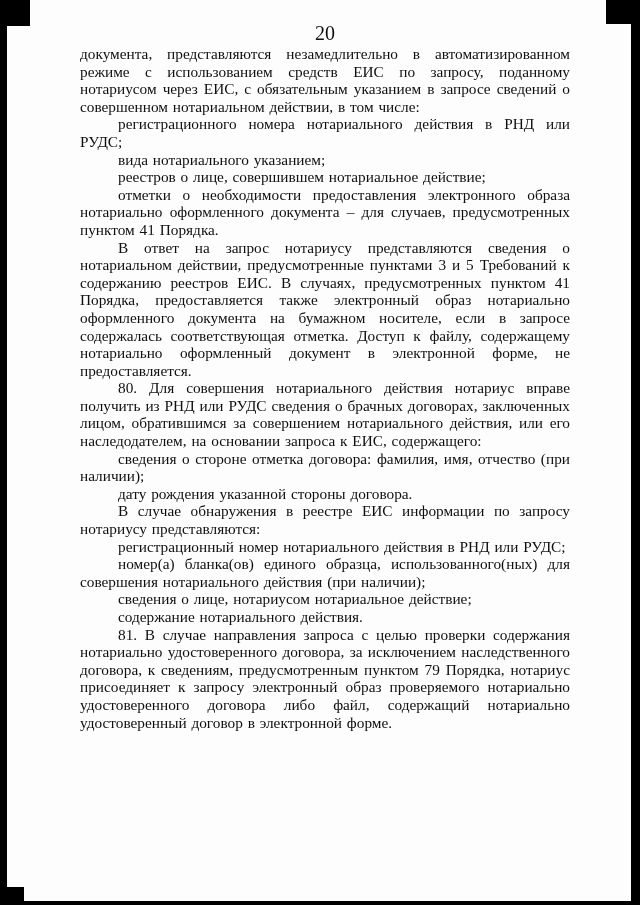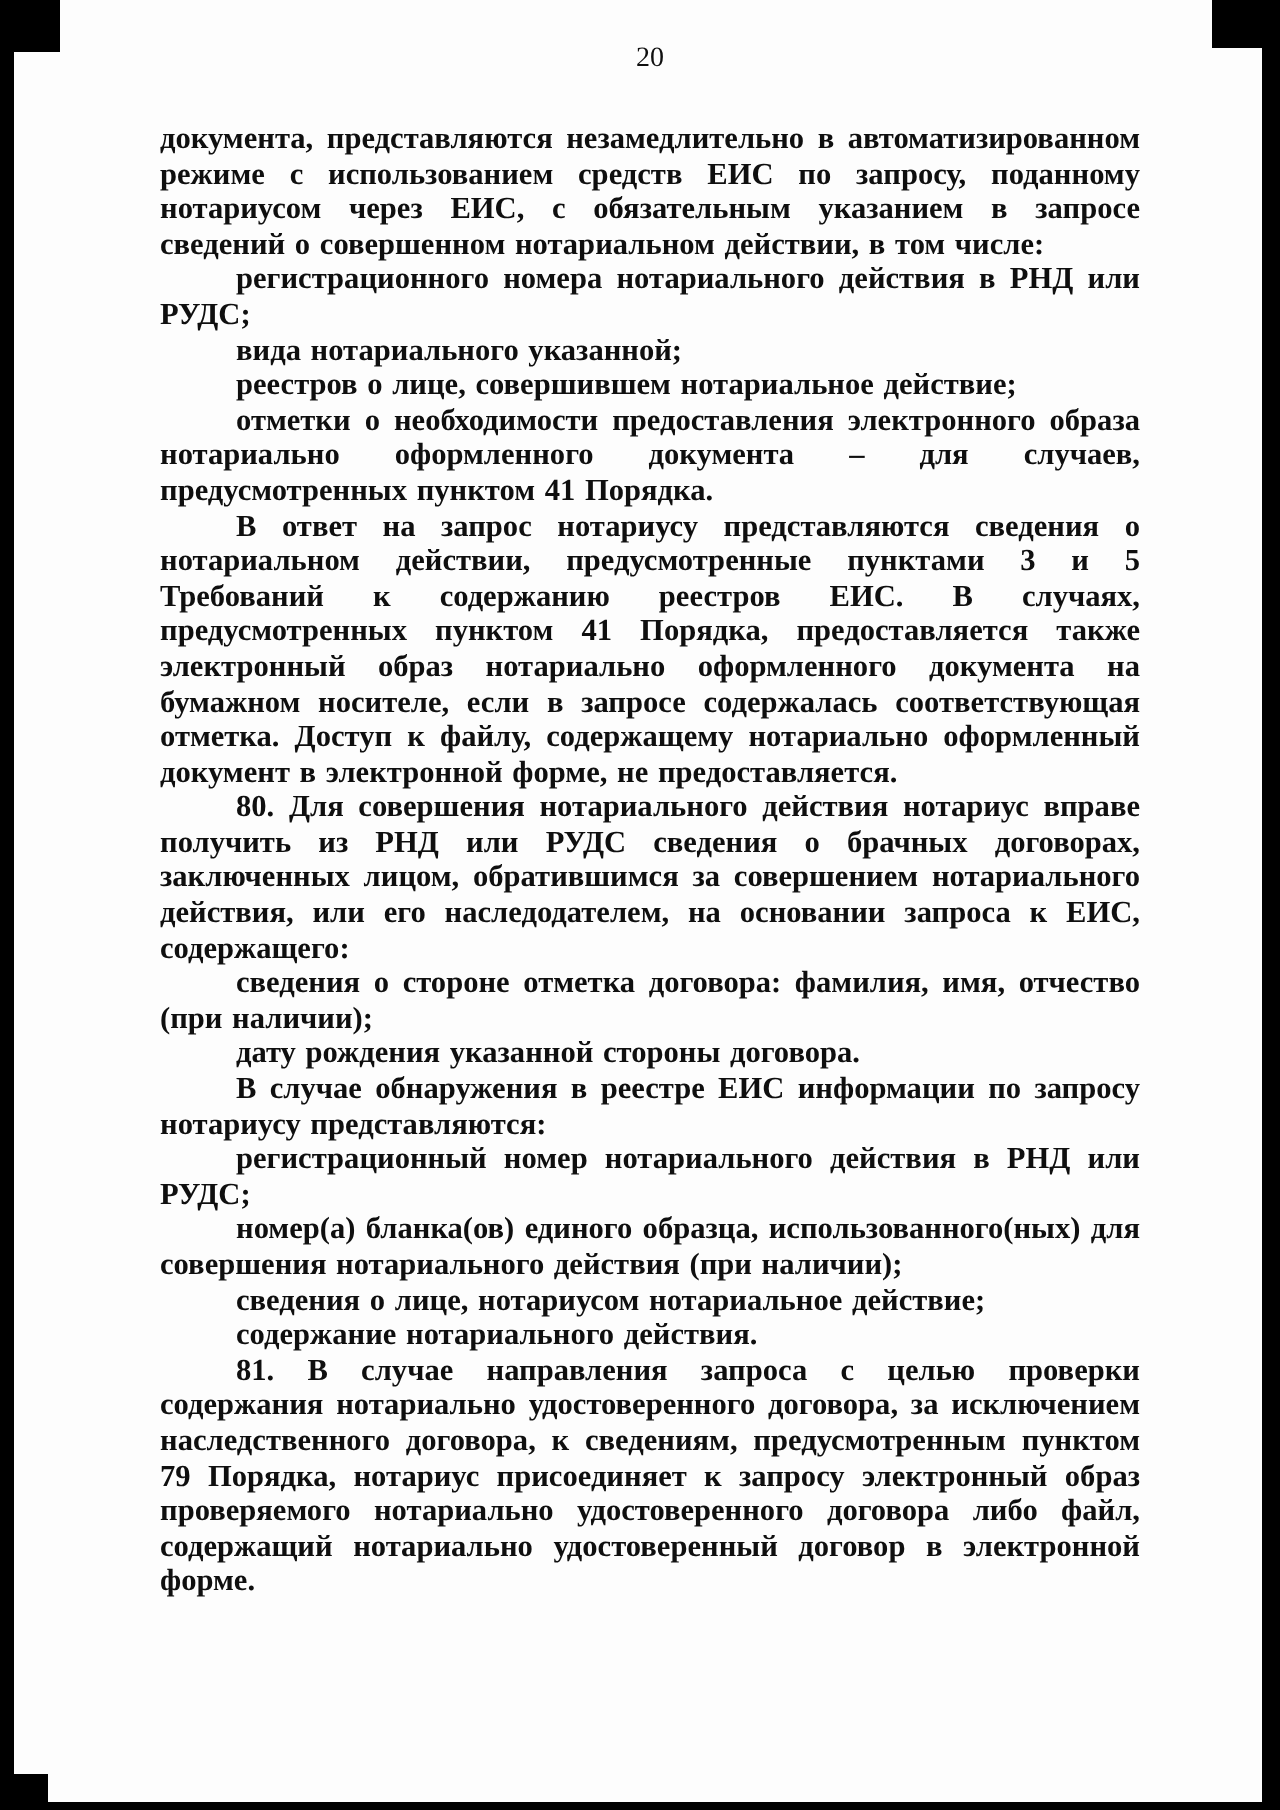--- a/index.html
+++ b/index.html
@@ -28,31 +28,29 @@
   .edge-bottom { left: 0; bottom: 0; width: 640px; height: 4px; }
 
   .page {
     position: absolute;
     left: 80px;
     right: 70px;
     top: 22px;
   }
   .page-number {
     text-align: center;
-    font-size: 14px;
-    margin-bottom: 23px;
+    font-size: 20px;
   }
   .para {
     margin: 0;
     font-size: 15.3px;
     line-height: 17.6px;
     text-align: justify;
     text-indent: 38px;
     word-spacing: 1px;
-    font-weight: bold;
   }
   .para.noindent {
     text-indent: 0;
   }
 </style>
 </head>
 <body>
 
 <div>
 
@@ -61,21 +59,21 @@
   <div class="artifact corner-tl"></div>
   <div class="artifact corner-tr"></div>
   <div class="artifact corner-bl"></div>
   <div class="artifact edge-bottom"></div>
 
   <div class="page">
     <div class="page-number">20</div>
 
     <p class="para noindent">документа, представляются незамедлительно в автоматизированном режиме с использованием средств ЕИС по запросу, поданному нотариусом через ЕИС, с обязательным указанием в запросе сведений о совершенном нотариальном действии, в том числе:</p>
     <p class="para">регистрационного номера нотариального действия в РНД или РУДС;</p>
-    <p class="para">вида нотариального указанной;</p>
+    <p class="para">вида нотариального указанием;</p>
     <p class="para">реестров о лице, совершившем нотариальное действие;</p>
     <p class="para">отметки о необходимости предоставления электронного образа нотариально оформленного документа – для случаев, предусмотренных пунктом 41 Порядка.</p>
     <p class="para">В ответ на запрос нотариусу представляются сведения о нотариальном действии, предусмотренные пунктами 3 и 5 Требований к содержанию реестров ЕИС. В случаях, предусмотренных пунктом 41 Порядка, предоставляется также электронный образ нотариально оформленного документа на бумажном носителе, если в запросе содержалась соответствующая отметка. Доступ к файлу, содержащему нотариально оформленный документ в электронной форме, не предоставляется.</p>
     <p class="para">80. Для совершения нотариального действия нотариус вправе получить из РНД или РУДС сведения о брачных договорах, заключенных лицом, обратившимся за совершением нотариального действия, или его наследодателем, на основании запроса к ЕИС, содержащего:</p>
     <p class="para">сведения о стороне отметка договора: фамилия, имя, отчество (при наличии);</p>
     <p class="para">дату рождения указанной стороны договора.</p>
     <p class="para">В случае обнаружения в реестре ЕИС информации по запросу нотариусу представляются:</p>
     <p class="para">регистрационный номер нотариального действия в РНД или РУДС;</p>
     <p class="para">номер(а) бланка(ов) единого образца, использованного(ных) для совершения нотариального действия (при наличии);</p>
     <p class="para">сведения о лице, нотариусом нотариальное действие;</p>

